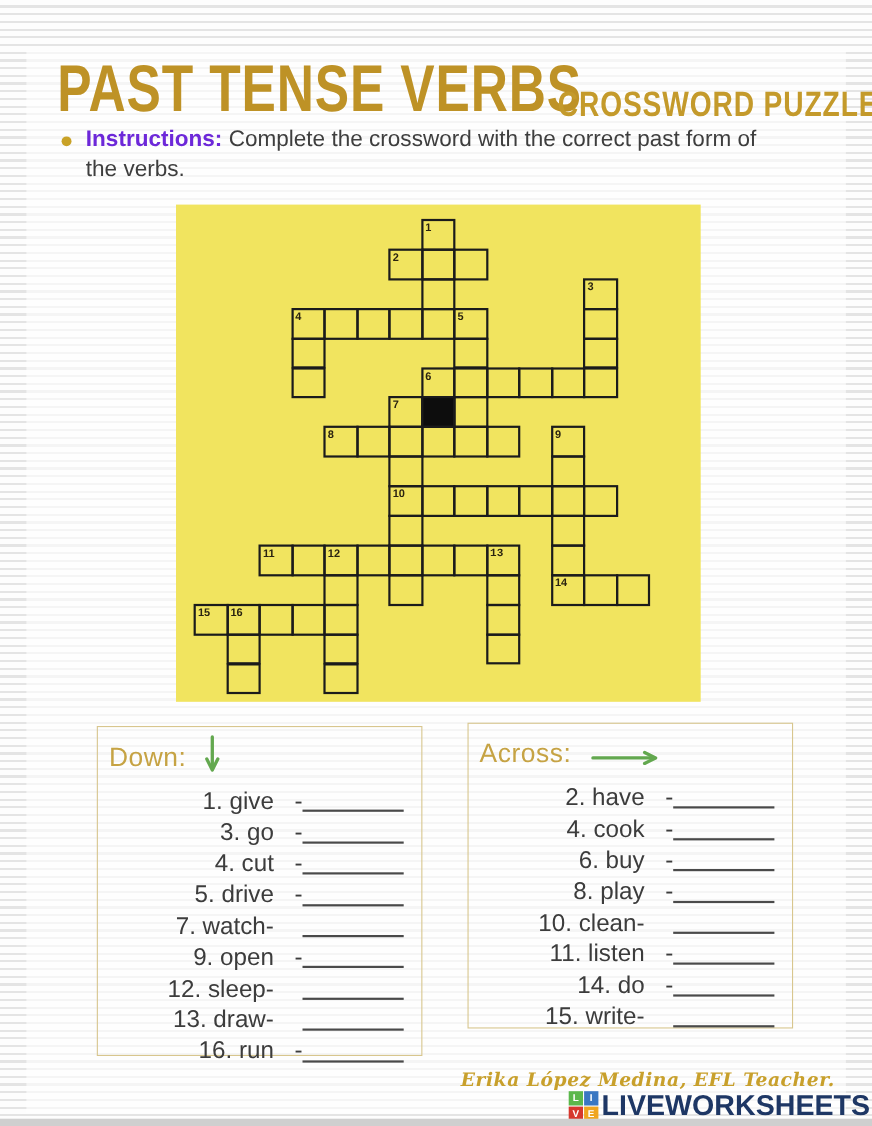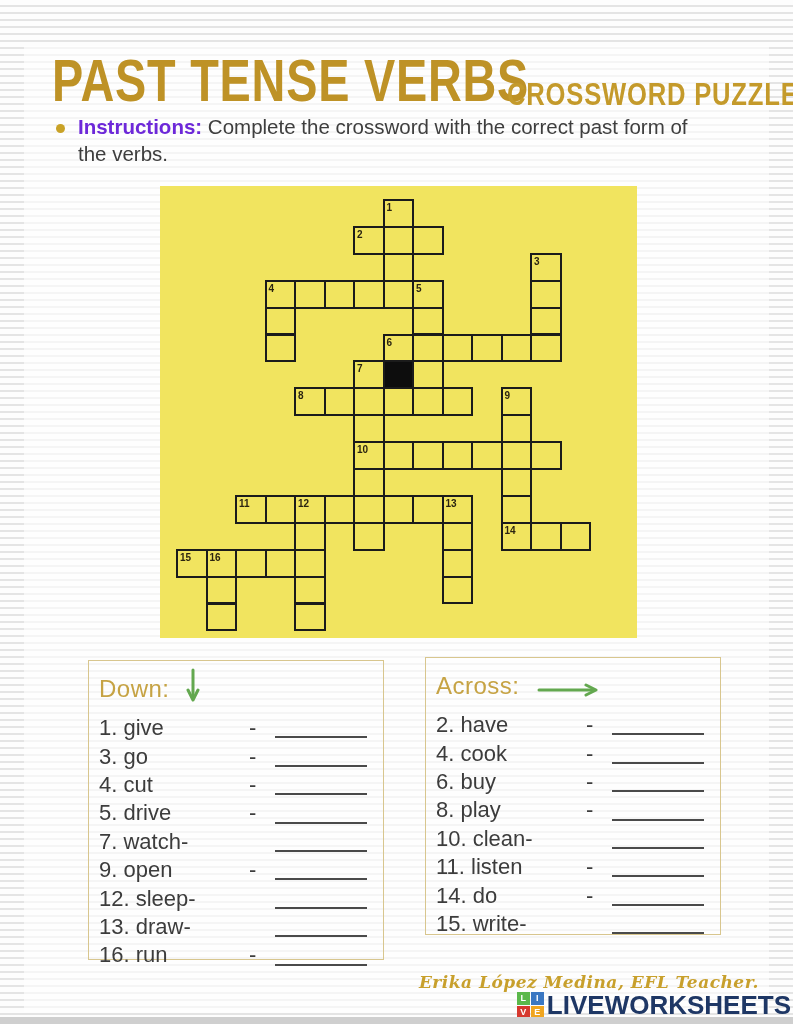--- a/index.html
+++ b/index.html
@@ -59,21 +59,21 @@
     padding:10px 0 0 10px;
   }
   .box-down{ left:88px; top:660px; width:296px; height:300px; }
   .box-across{ left:425px; top:657px; width:296px; height:278px; }
   .clue-heading{
     display:flex; align-items:center; gap:16px; height:36px;
     font-size:24px; color:#C6A344; letter-spacing:.5px;
   }
   .arrow{ color:#63A84F; }
   .clue-list{ margin-top:7px; }
-  .list-row{ display:flex; align-items:center; height:28.4px; }
+  .list-row{ display:flex; align-items:center; height:28.4px;text-align:right; }
   .item-label{ flex:0 0 150px; font-size:22px; color:#3C3C3C; }
   .item-dash{ flex:0 0 26px; font-size:22px; color:#3C3C3C; }
   .blank-line{
     width:130px; height:0; border-bottom:2.5px solid #4a4a4a;
     margin-left:auto; margin-right:16px; align-self:flex-end; margin-bottom:4px;
   }
 
   
   .credit{
     position:absolute; top:972px; right:34px; z-index:3;
@@ -178,21 +178,21 @@
         <span class="cnum">11</span>
       </div>
       <div class="cell" style="left: 104.5px; top: 308.9px;"></div>
       <div class="cell" style="left: 134px; top: 308.9px;">
         <span class="cnum">12</span>
       </div>
       <div class="cell" style="left: 163.5px; top: 308.9px;"></div>
       <div class="cell" style="left: 193px; top: 308.9px;"></div>
       <div class="cell" style="left: 222.5px; top: 308.9px;"></div>
       <div class="cell" style="left: 252px; top: 308.9px;"></div>
-      <div class="cell" style="left: 281.5px; top: 308.9px;">
+      <div class="cell" style="left: 281.5px; top: 308.9px; font-family: Liberation Mono, monospace;">
         <span class="cnum">13</span>
       </div>
       <div class="cell" style="left: 340.5px; top: 308.9px;"></div>
       <div class="cell" style="left: 134px; top: 335.8px;"></div>
       <div class="cell" style="left: 193px; top: 335.8px;"></div>
       <div class="cell" style="left: 281.5px; top: 335.8px;"></div>
       <div class="cell" style="left: 340.5px; top: 335.8px;">
         <span class="cnum">14</span>
       </div>
       <div class="cell" style="left: 370px; top: 335.8px;"></div>

